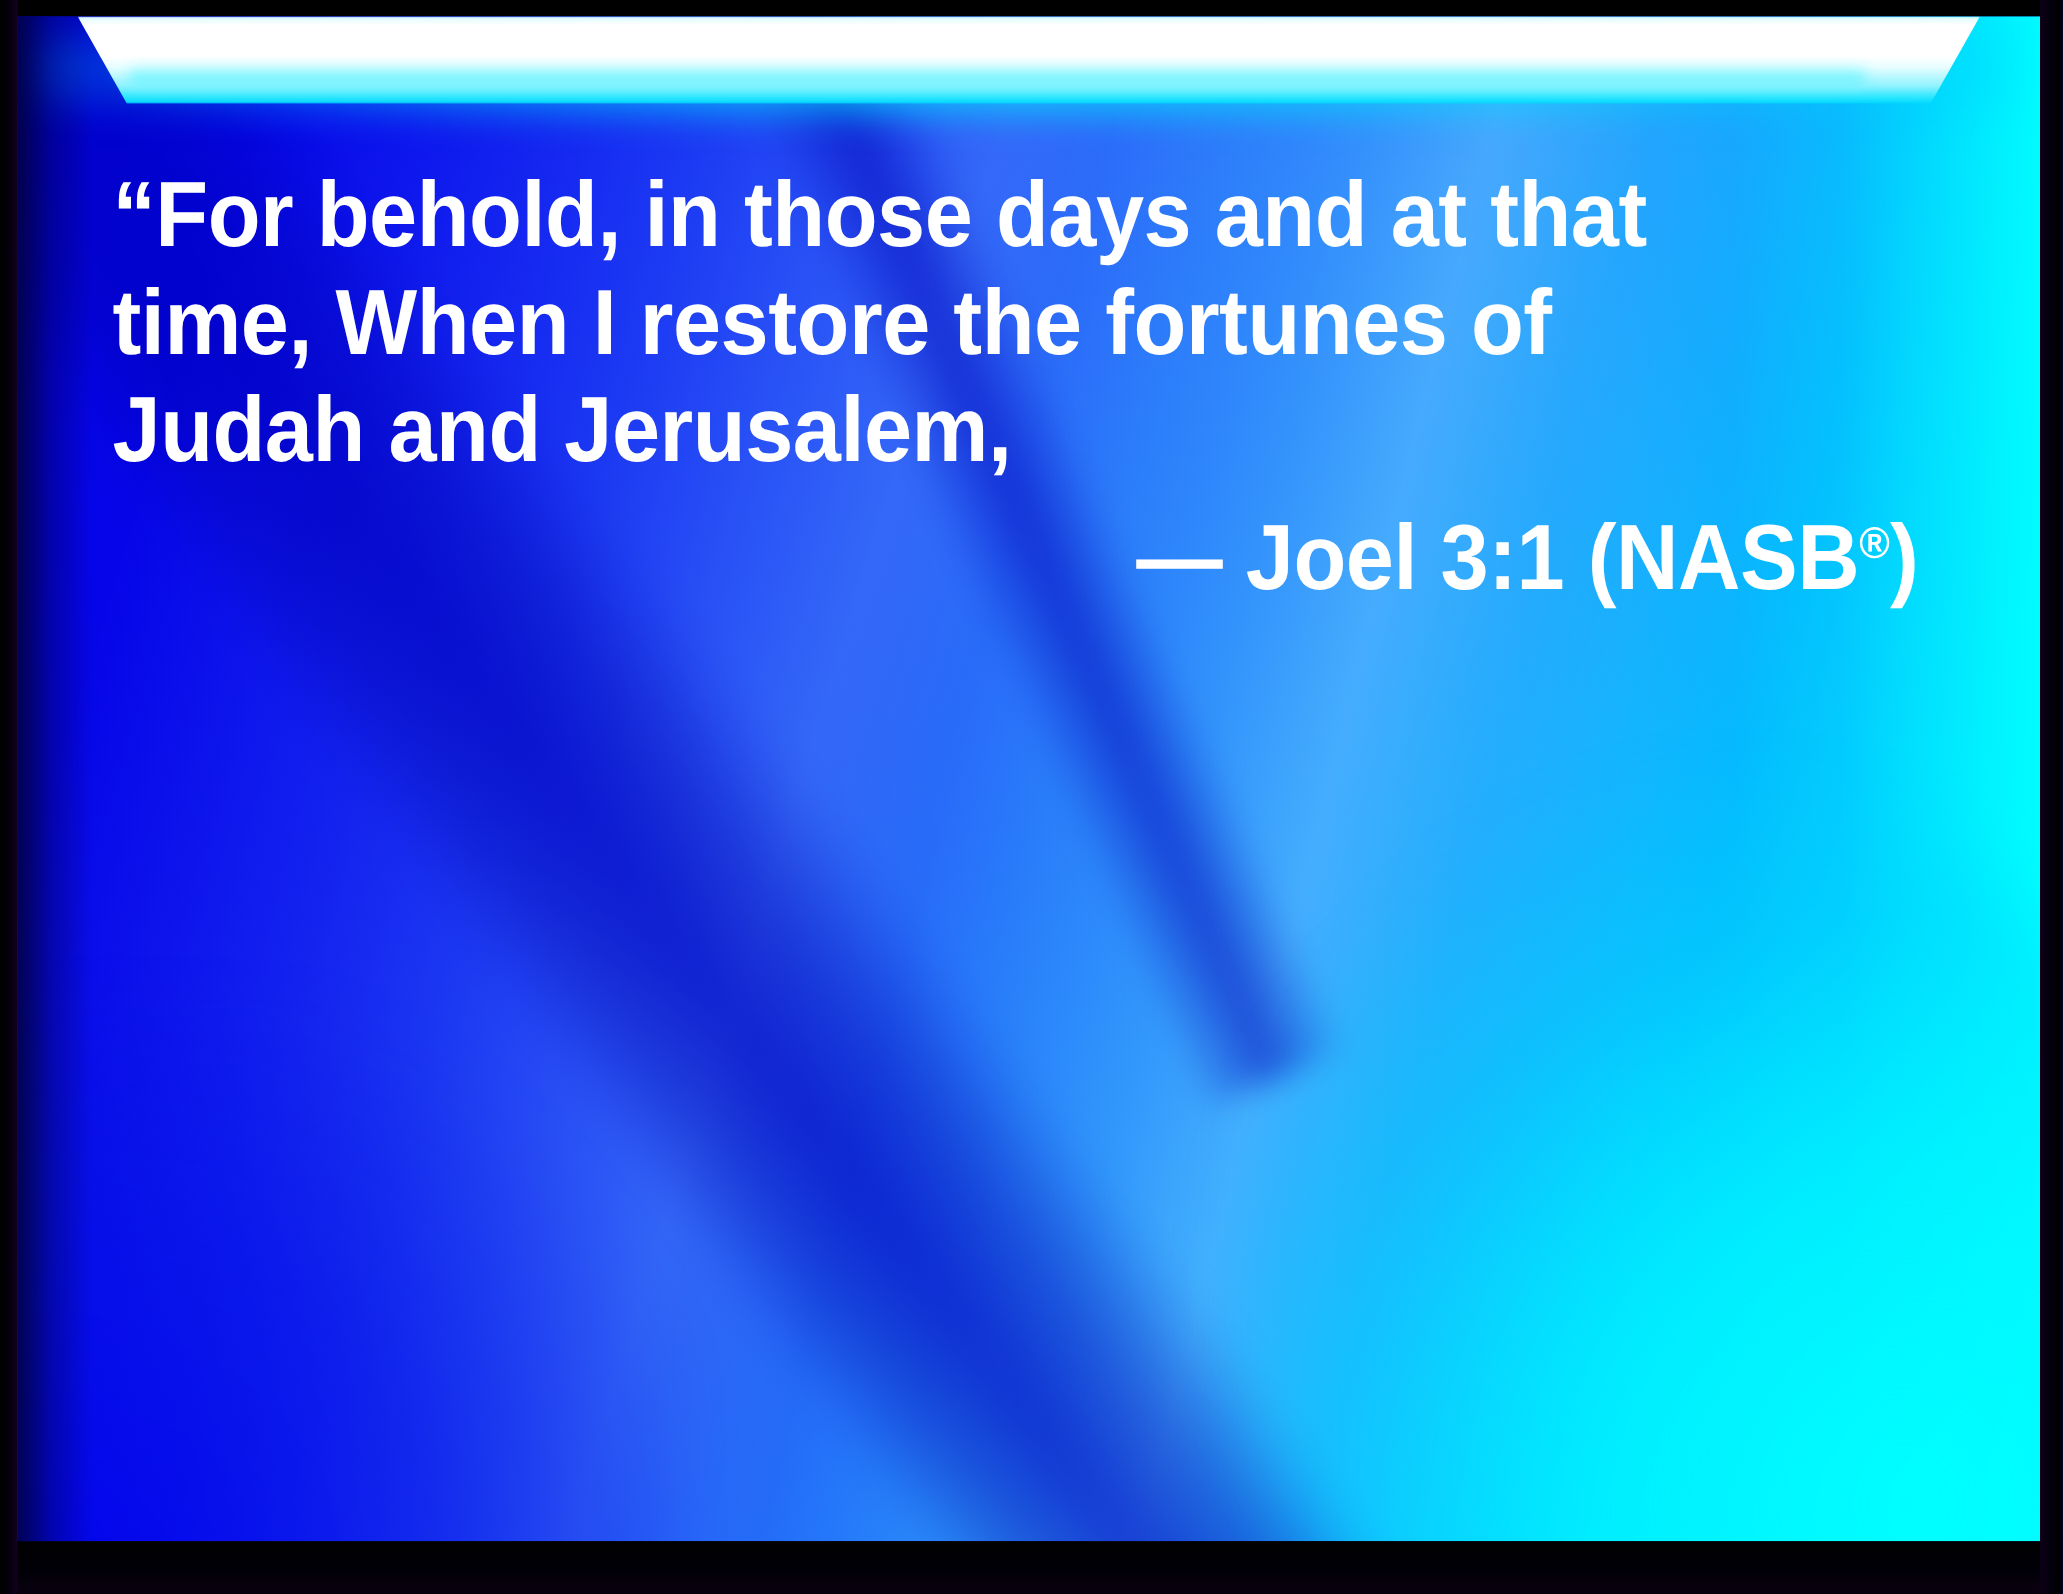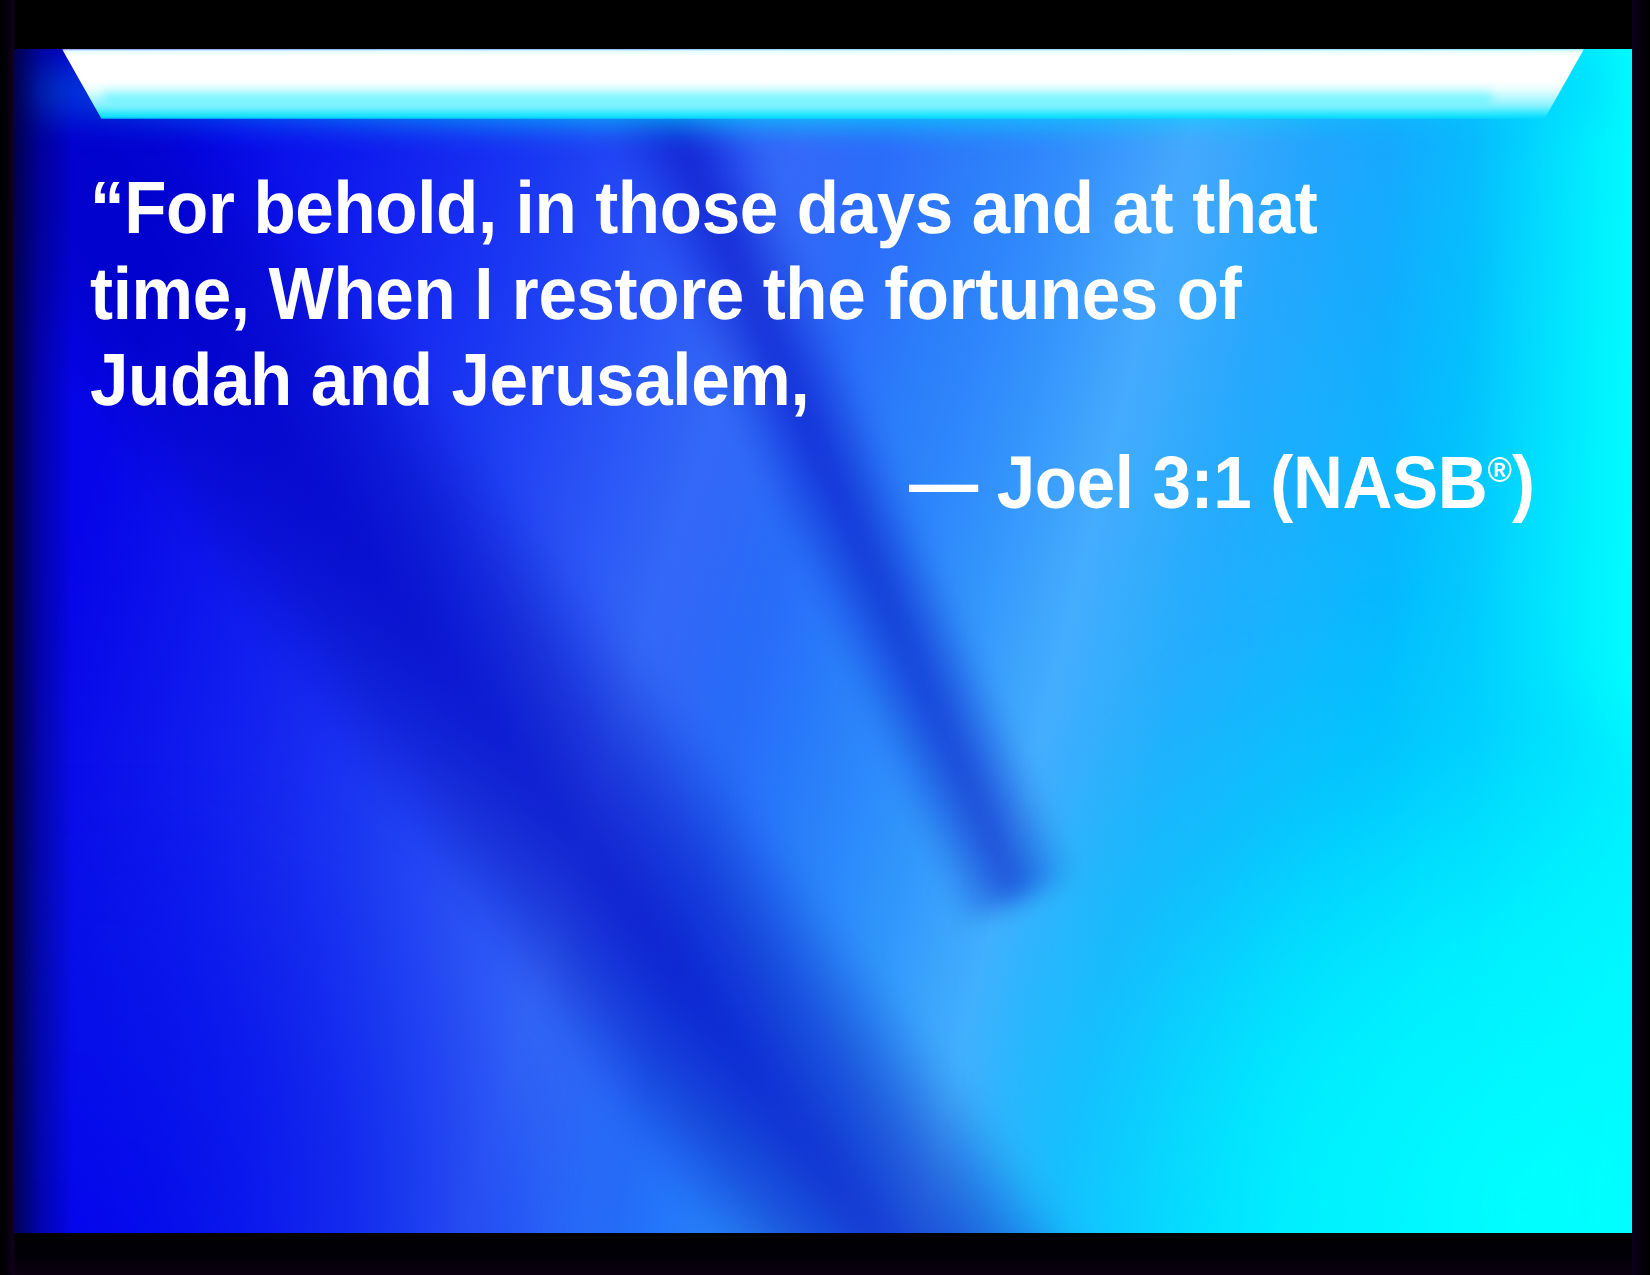--- a/index.html
+++ b/index.html
@@ -33,21 +33,20 @@
 
   
   .canvas {
     position: absolute;
     left: 14px;
     top: 13px;
     right: 18px;
     bottom: 42px;
     overflow: hidden;
     background: #0b18f2;
-    margin-top: 36px;
   }
 
   
   .bg-base {
     position: absolute;
     inset: 0;
     background: linear-gradient(112deg,
         #0a00e8 0%,
         #0b10f0 12%,
         #0f2bf8 24%,

